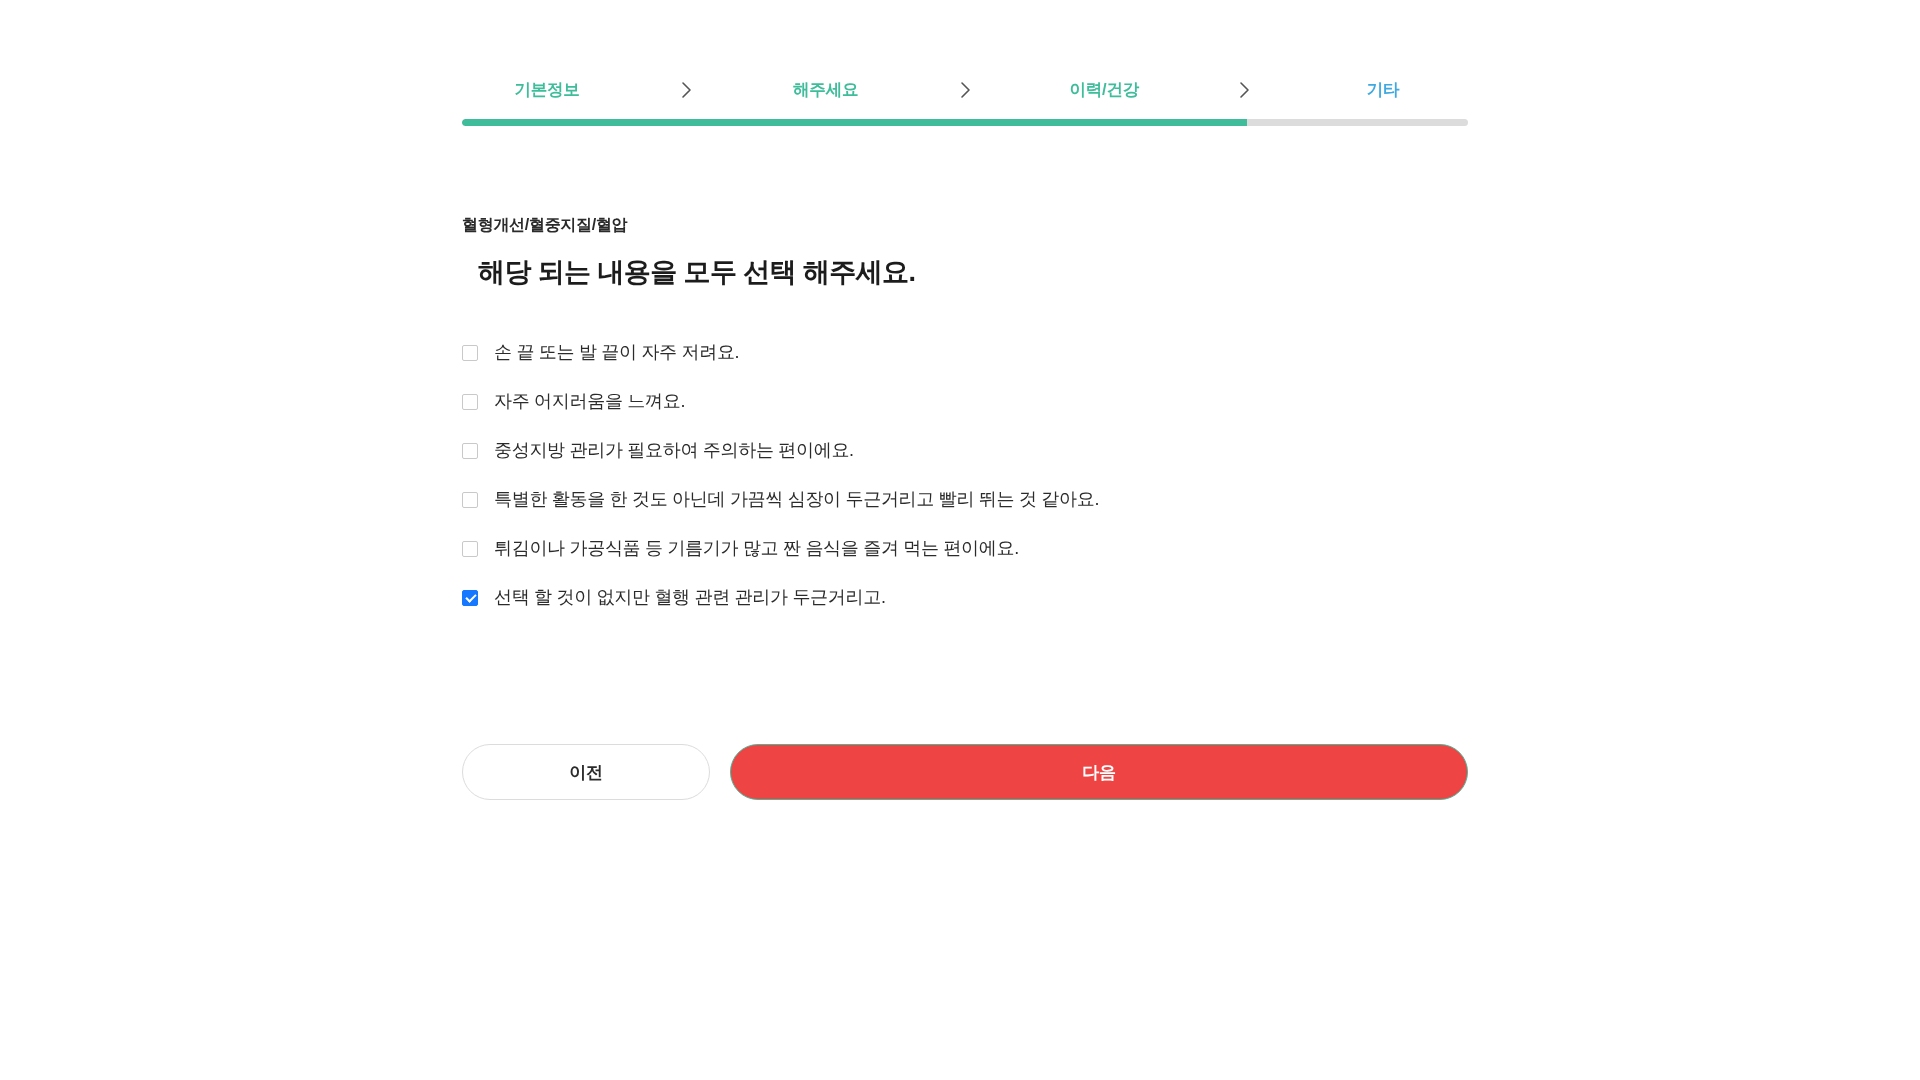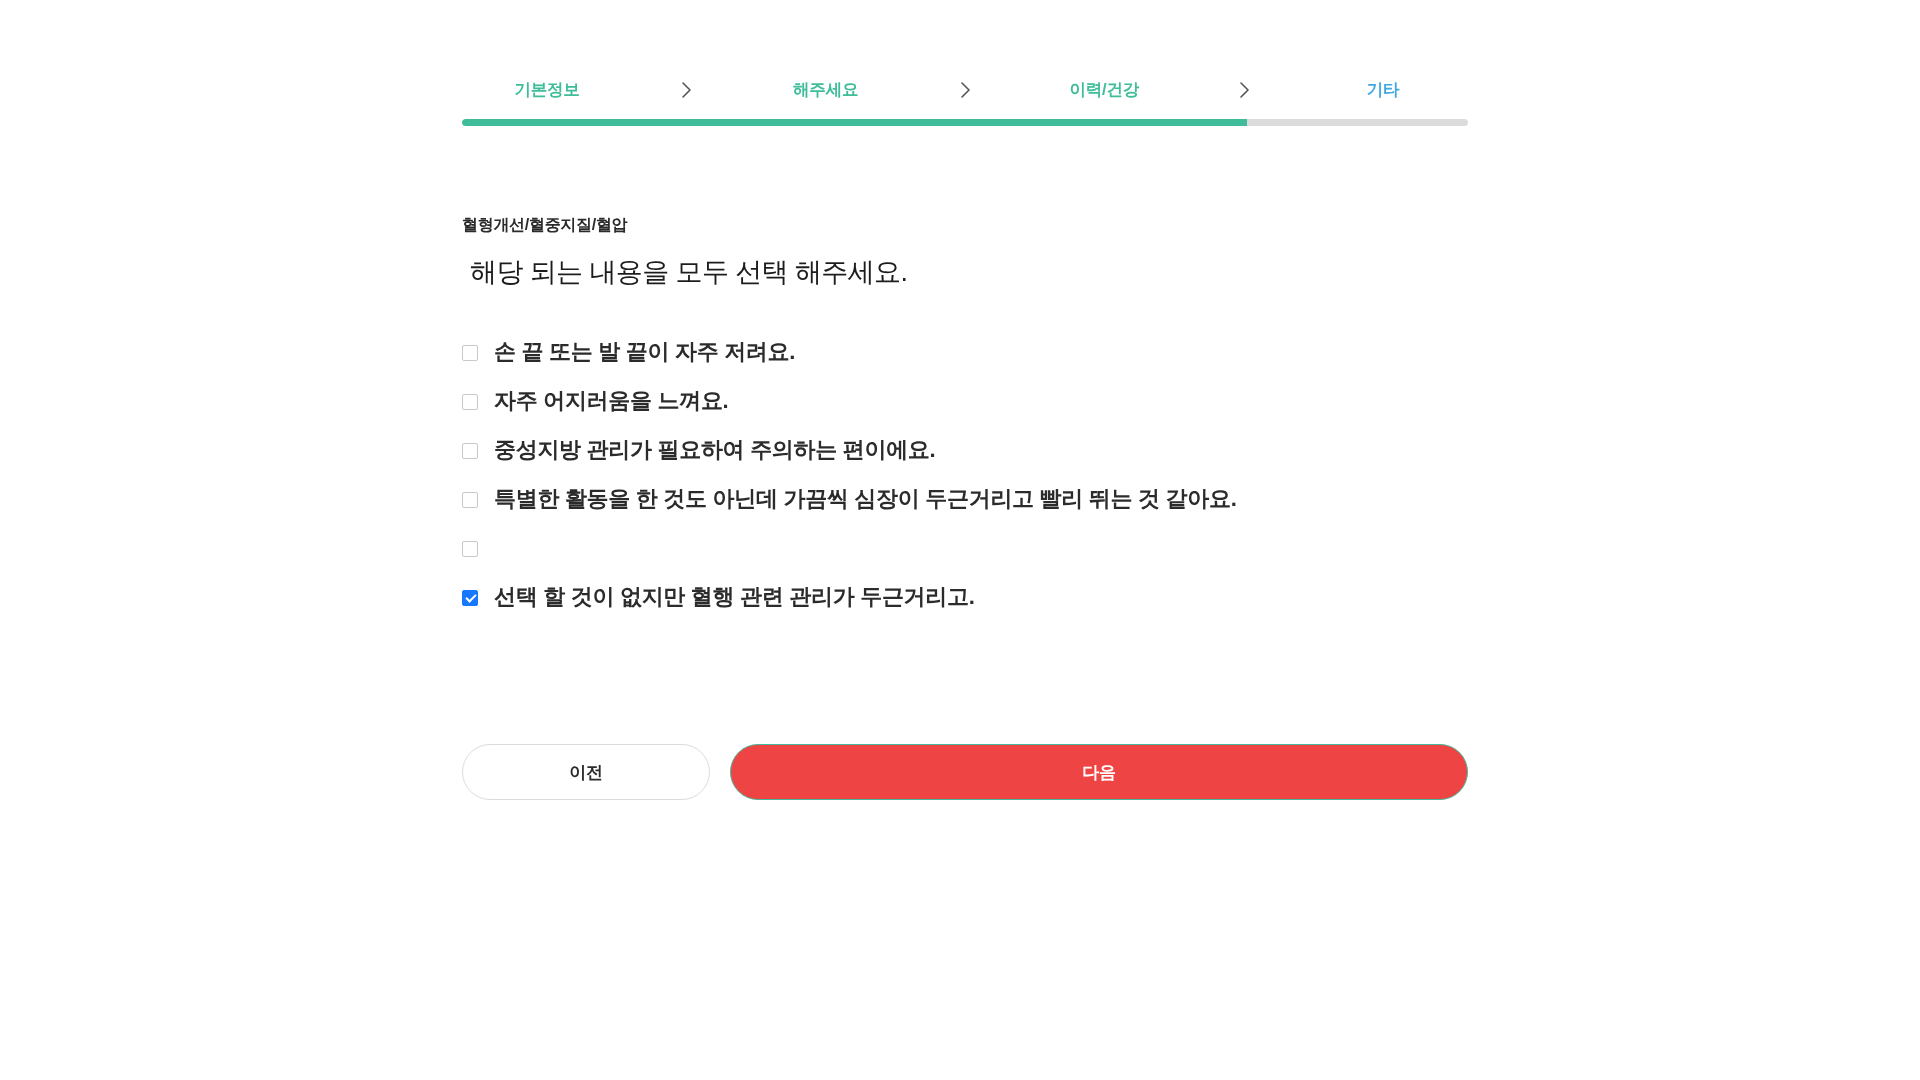--- a/index.html
+++ b/index.html
@@ -96,24 +96,24 @@
   .category {
     font-size: 16px;
     font-weight: 600;
     color: #2b2b2b;
     letter-spacing: -0.3px;
     margin: 0 0 18px 0;
   }
 
   .question {
     font-size: 27px;
-    font-weight: 400;
+    font-weight: 700;
     color: #1c1c1c;
     letter-spacing: -0.6px;
-    margin: 8px;
+    margin: 16px;
   }
 
   
   .options {
     position: absolute;
     left: 462px;
     top: 328px;
     width: 1006px;
   }
 
@@ -147,25 +147,24 @@
     left: 4.5px;
     top: 1.5px;
     width: 4px;
     height: 8px;
     border: solid #ffffff;
     border-width: 0 2px 2px 0;
     transform: rotate(45deg);
   }
 
   .option-text {
-    font-size: 22px;
+    font-size: 18px;
     color: #2b2b2b;
     letter-spacing: -0.3px;
     line-height: 1.2;
-    font-weight: bold;
   }
 
   
   .buttons {
     position: absolute;
     left: 462px;
     top: 744px;
     width: 1006px;
     display: flex;
     gap: 20px;
@@ -248,20 +247,21 @@
       <div class="option-row">
         <span class="checkbox"></span>
         <span class="option-text">중성지방 관리가 필요하여 주의하는 편이에요.</span>
       </div>
       <div class="option-row">
         <span class="checkbox"></span>
         <span class="option-text">특별한 활동을 한 것도 아닌데 가끔씩 심장이 두근거리고 빨리 뛰는 것 같아요.</span>
       </div>
       <div class="option-row">
         <span class="checkbox"></span>
+        <span class="option-text">튀김이나 가공식품 등 기름기가 많고 짠 음식을 즐겨 먹는 편이에요.</span>
       </div>
       <div class="option-row">
         <span class="checkbox checked"></span>
         <span class="option-text">선택 할 것이 없지만 혈행 관련 관리가 두근거리고.</span>
       </div>
     </div>
 
   <div class="buttons">
     <div class="btn btn-prev">이전</div>
     <div class="btn btn-next">다음</div>

